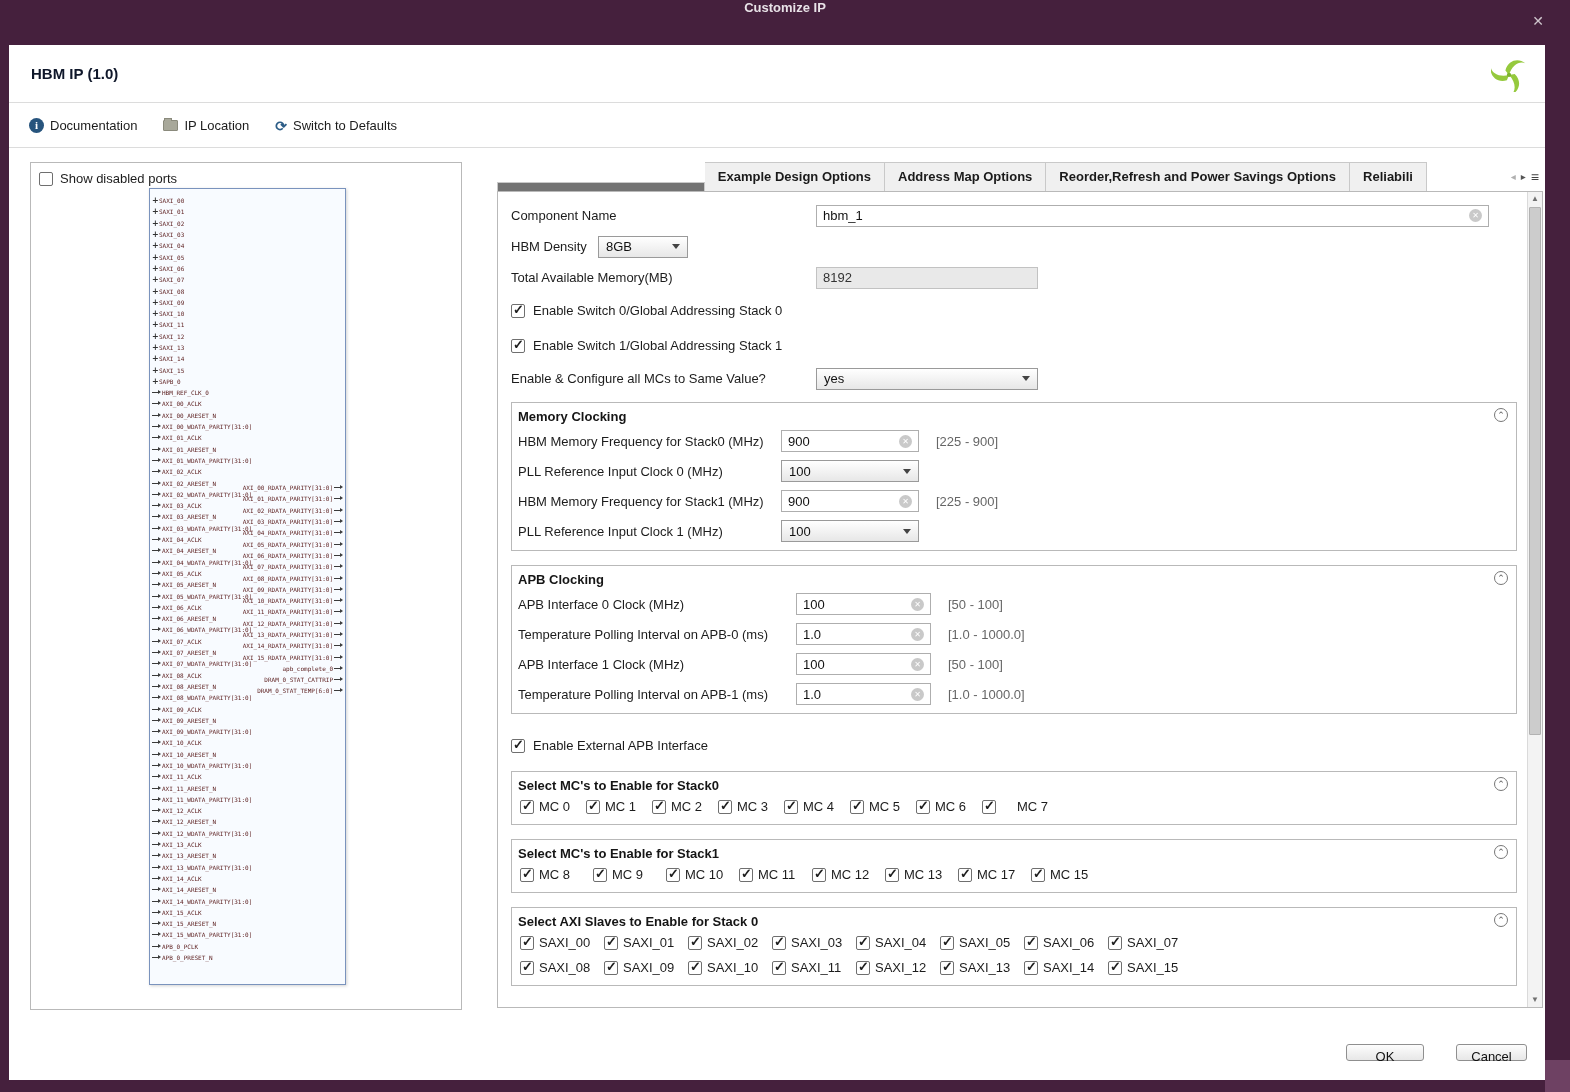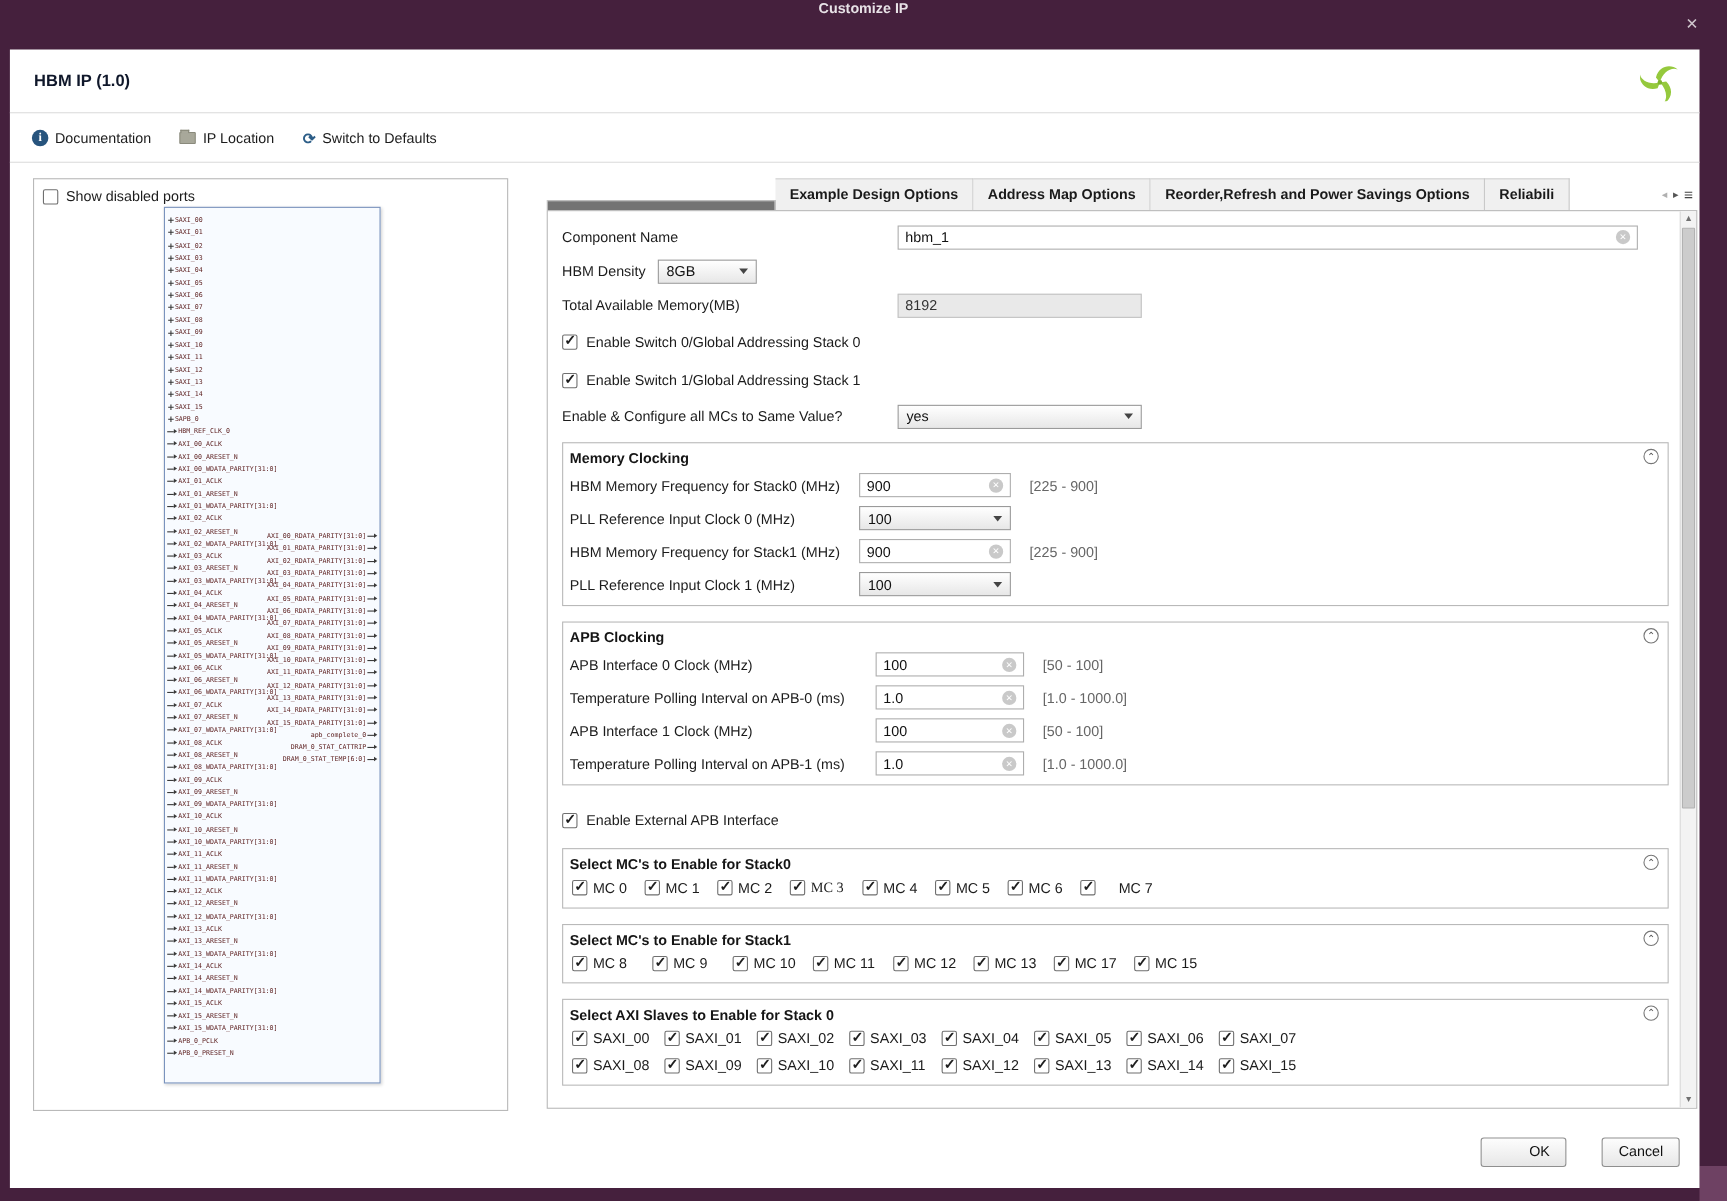--- a/index.html
+++ b/index.html
@@ -83,21 +83,21 @@
   .cbitem { display:flex; align-items:center; font-size:13px; color:#1c1c1c; }
   .cbitem .cbl { margin-left:5px; }
 
   
   .vscroll { position:absolute; top:0; right:0; bottom:0; width:15px; background:#f3f3f3; border-left:1px solid #dadada; }
   .vs-arrow { position:absolute; left:0; width:14px; height:14px; text-align:center; font-size:8px; color:#707070; line-height:14px; }
   .vs-up { top:0; } .vs-down { bottom:0; }
   .vs-thumb { position:absolute; left:1px; top:15px; width:12px; height:528px; background:#cccccc; border:1px solid #b2b2b2; border-radius:1px; }
 
   .footer { position:absolute; right:18px; bottom:19px; display:flex; gap:32px; }
-  .btn { min-width:71px; height:27px; padding:0 14px; background:linear-gradient(#fdfdfd,#e7e7e7); border:1px solid #8f8f8f; border-radius:3px; font-size:13px; color:#111; text-align:right; line-height:23px; }
+  .btn { min-width:71px; height:17px; padding:0 14px; background:linear-gradient(#fdfdfd,#e7e7e7); border:1px solid #8f8f8f; border-radius:3px; font-size:13px; color:#111; text-align:center; line-height:23px; }
   .btn.ok { min-width:78px; }
 </style>
 </head>
 <body>
 
 <div class="window">
   <div class="titlebar">
     <span class="title">Customize IP</span>
     <span class="close">✕</span>
   </div>
@@ -654,21 +654,21 @@
                     <span class="cbl">MC 0</span>
                   </label>
                   <label class="cbitem" style="min-width: 66px;">
                     <span class="cb checked"></span>
                     <span class="cbl">MC 1</span>
                   </label>
                   <label class="cbitem" style="min-width: 66px;">
                     <span class="cb checked"></span>
                     <span class="cbl">MC 2</span>
                   </label>
-                  <label class="cbitem" style="min-width: 66px; font-family: Liberation Serif, serif;">
+                  <label class="cbitem" style="min-width: 66px;">
                     <span class="cb checked"></span>
                     <span class="cbl">MC 3</span>
                   </label>
                   <label class="cbitem" style="min-width: 66px;">
                     <span class="cb checked"></span>
                     <span class="cbl">MC 4</span>
                   </label>
                   <label class="cbitem" style="min-width: 66px;">
                     <span class="cb checked"></span>
                     <span class="cbl">MC 5</span>

